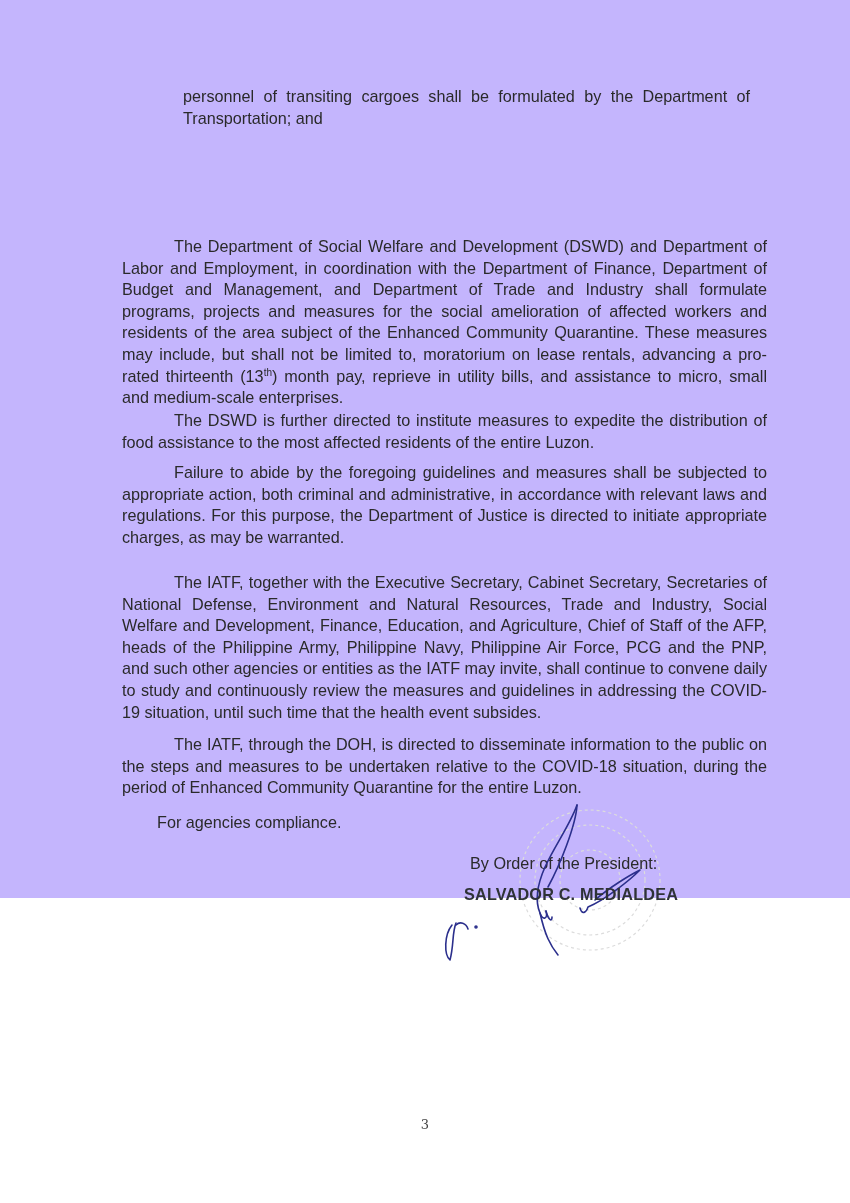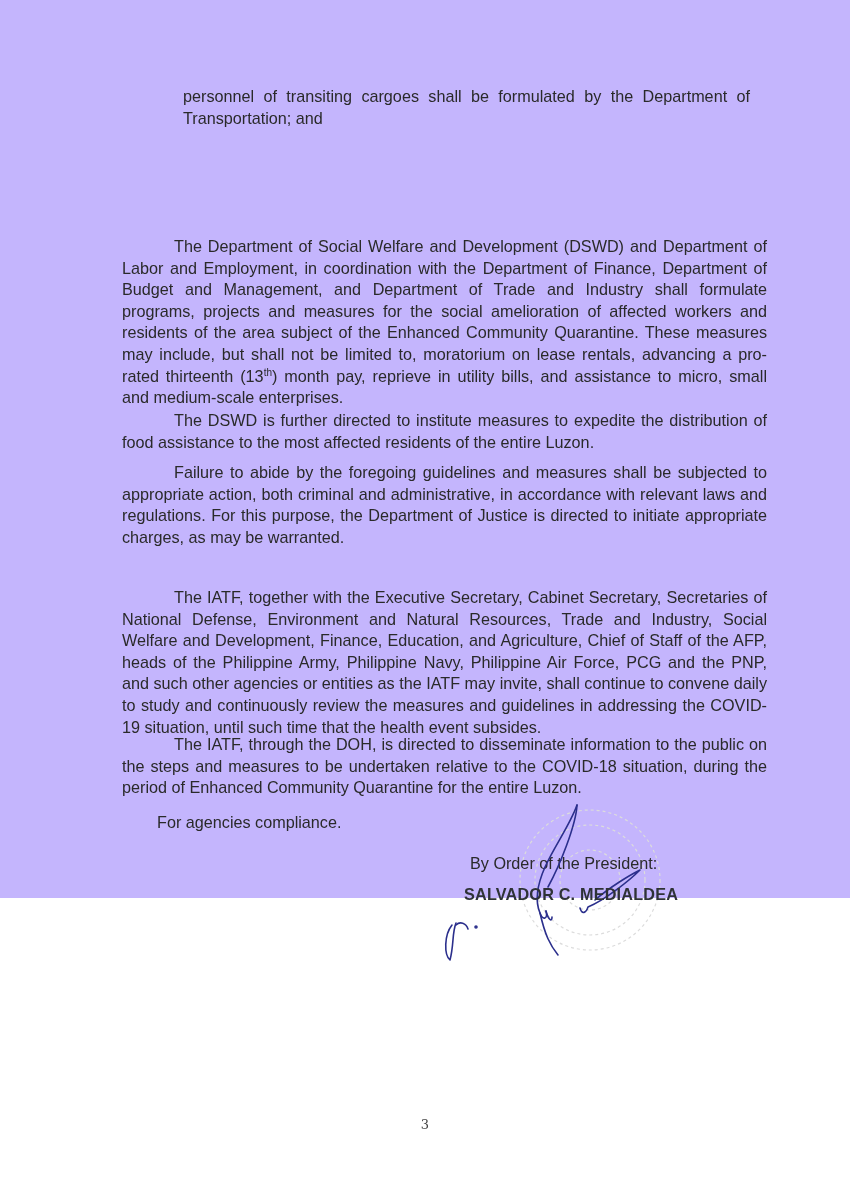--- a/index.html
+++ b/index.html
@@ -51,21 +51,21 @@
   </div>
 
   <div class="para" style="top:462px;">
     <p>Failure to abide by the foregoing guidelines and measures shall be subjected to appropriate action, both criminal and administrative, in accordance with relevant laws and regulations. For this purpose, the Department of Justice is directed to initiate appropriate charges, as may be warranted.</p>
   </div>
 
   <div class="para" style="top:410px;">
     <p>The DSWD is further directed to institute measures to expedite the distribution of food assistance to the most affected residents of the entire Luzon.</p>
   </div>
 
-  <div class="para" style="top:587px;">
+  <div class="para" style="top:572px;">
     <p>The IATF, together with the Executive Secretary, Cabinet Secretary, Secretaries of National Defense, Environment and Natural Resources, Trade and Industry, Social Welfare and Development, Finance, Education, and Agriculture, Chief of Staff of the AFP, heads of the Philippine Army, Philippine Navy, Philippine Air Force, PCG and the PNP, and such other agencies or entities as the IATF may invite, shall continue to convene daily to study and continuously review the measures and guidelines in addressing the COVID-19 situation, until such time that the health event subsides.</p>
   </div>
 
   <div class="para" style="top:734px;">
     <p>The IATF, through the DOH, is directed to disseminate information to the public on the steps and measures to be undertaken relative to the COVID-18 situation, during the period of Enhanced Community Quarantine for the entire Luzon.</p>
   </div>
 
   <div class="compliance">For agencies compliance.</div>
 
   <svg class="seal" viewBox="0 0 220 170">

